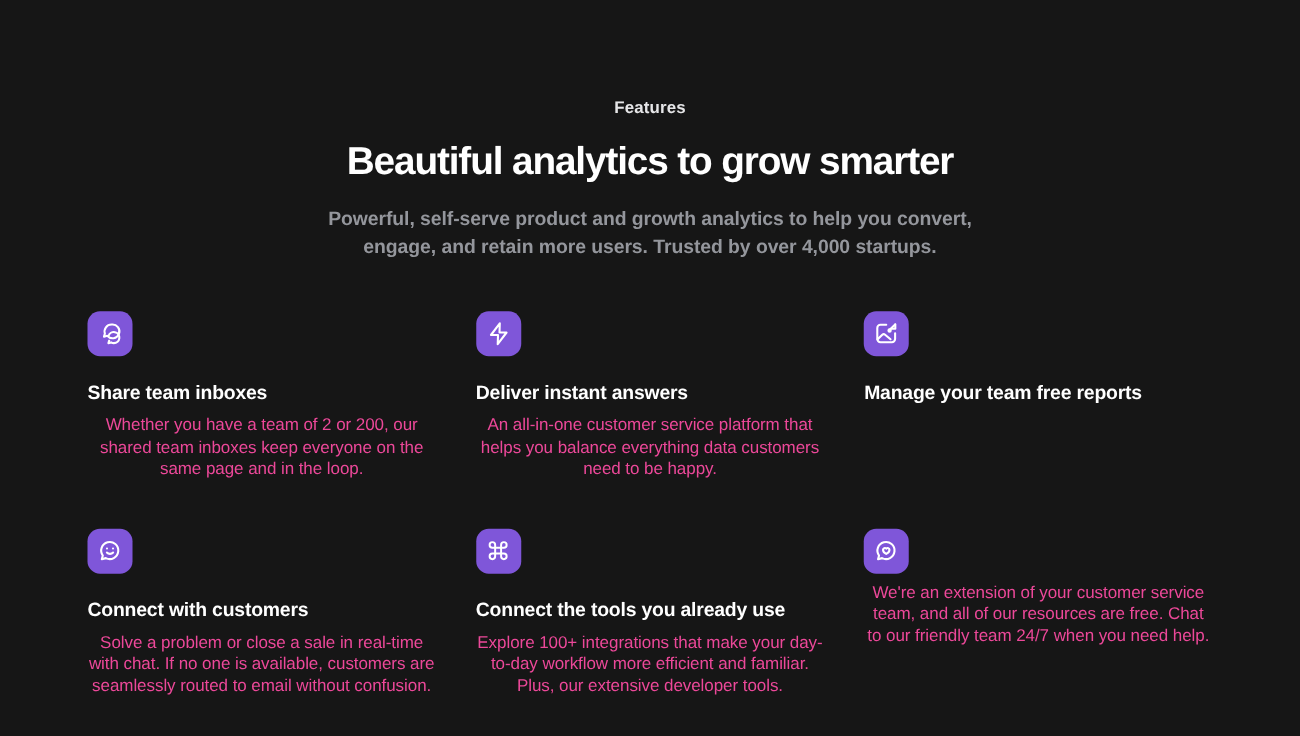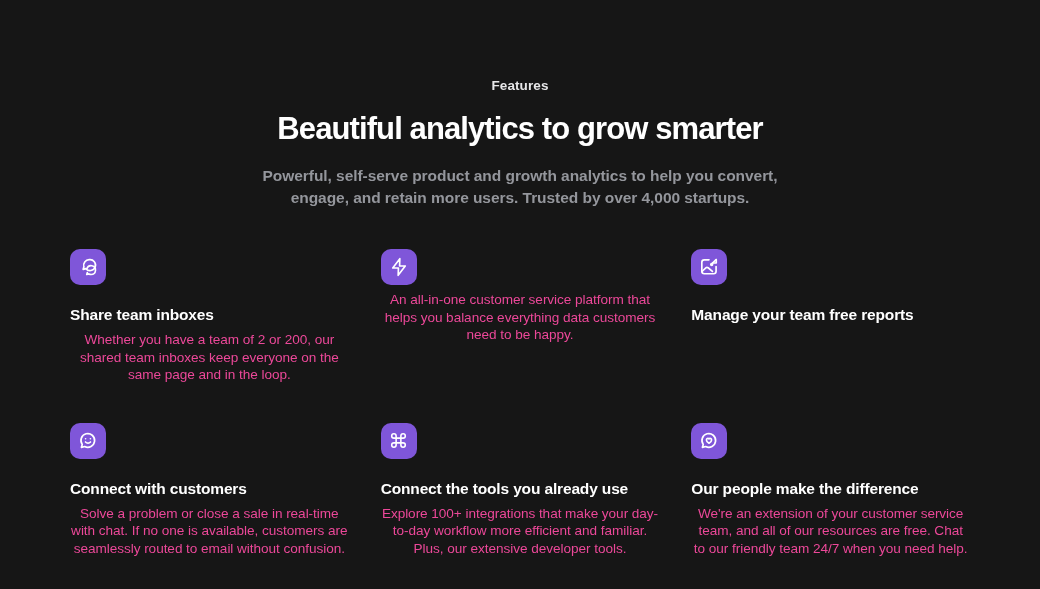--- a/index.html
+++ b/index.html
@@ -81,20 +81,21 @@
       <div class="card-title">Share team inboxes</div>
       <div class="card-body">Whether you have a team of 2 or 200, our shared team inboxes keep everyone on the same page and in the loop.</div>
     </div>
 
     <div class="card">
       <div class="icon-tile">
         <svg width="20" height="20" viewBox="0 0 24 24" fill="none" stroke="#fff" stroke-width="2" stroke-linecap="round" stroke-linejoin="round">
           <path d="M13 2 4.5 13.2h6.8L11 22l8.5-11.2h-6.8L13 2z"></path>
         </svg>
       </div>
+      <div class="card-title">Deliver instant answers</div>
       <div class="card-body">An all-in-one customer service platform that helps you balance everything data customers need to be happy.</div>
     </div>
 
     <div class="card">
       <div class="icon-tile">
         <svg width="20" height="20" viewBox="0 0 24 24" fill="none" stroke="#fff" stroke-width="2" stroke-linecap="round" stroke-linejoin="round">
           <path d="M20.5 11.5v5.6a3 3 0 0 1-3 3H6.4a3 3 0 0 1-3-3V6.4a3 3 0 0 1 3-3H12"></path>
           <path d="M3.6 17.4 8.2 13a2 2 0 0 1 2.7-.1l5.2 4.4"></path>
           <circle cx="15.2" cy="8.9" r="1.1"></circle>
           <path d="M16.4 7.2h4.3V3"></path>
@@ -127,18 +128,17 @@
       <div class="card-body">Explore 100+ integrations that make your day-to-day workflow more efficient and familiar. Plus, our extensive developer tools.</div>
     </div>
 
     <div class="card">
       <div class="icon-tile">
         <svg width="20" height="20" viewBox="0 0 24 24" fill="none" stroke="#fff" stroke-width="2" stroke-linecap="round" stroke-linejoin="round">
           <path d="M8 18.6l-3.9 1 1-3.5A8.2 8.2 0 1 1 8 18.6z"></path>
           <path d="M12 14.6s-3.1-1.8-3.1-3.9a1.8 1.8 0 0 1 3.1-1.2 1.8 1.8 0 0 1 3.1 1.2c0 2.1-3.1 3.9-3.1 3.9z"></path>
         </svg>
       </div>
-      <div class="card-title">Our people make the difference</div>
       <div class="card-body">We're an extension of your customer service team, and all of our resources are free. Chat to our friendly team 24/7 when you need help.</div>
     </div>
 
   </div>
 </div>
 
 </body></html>

